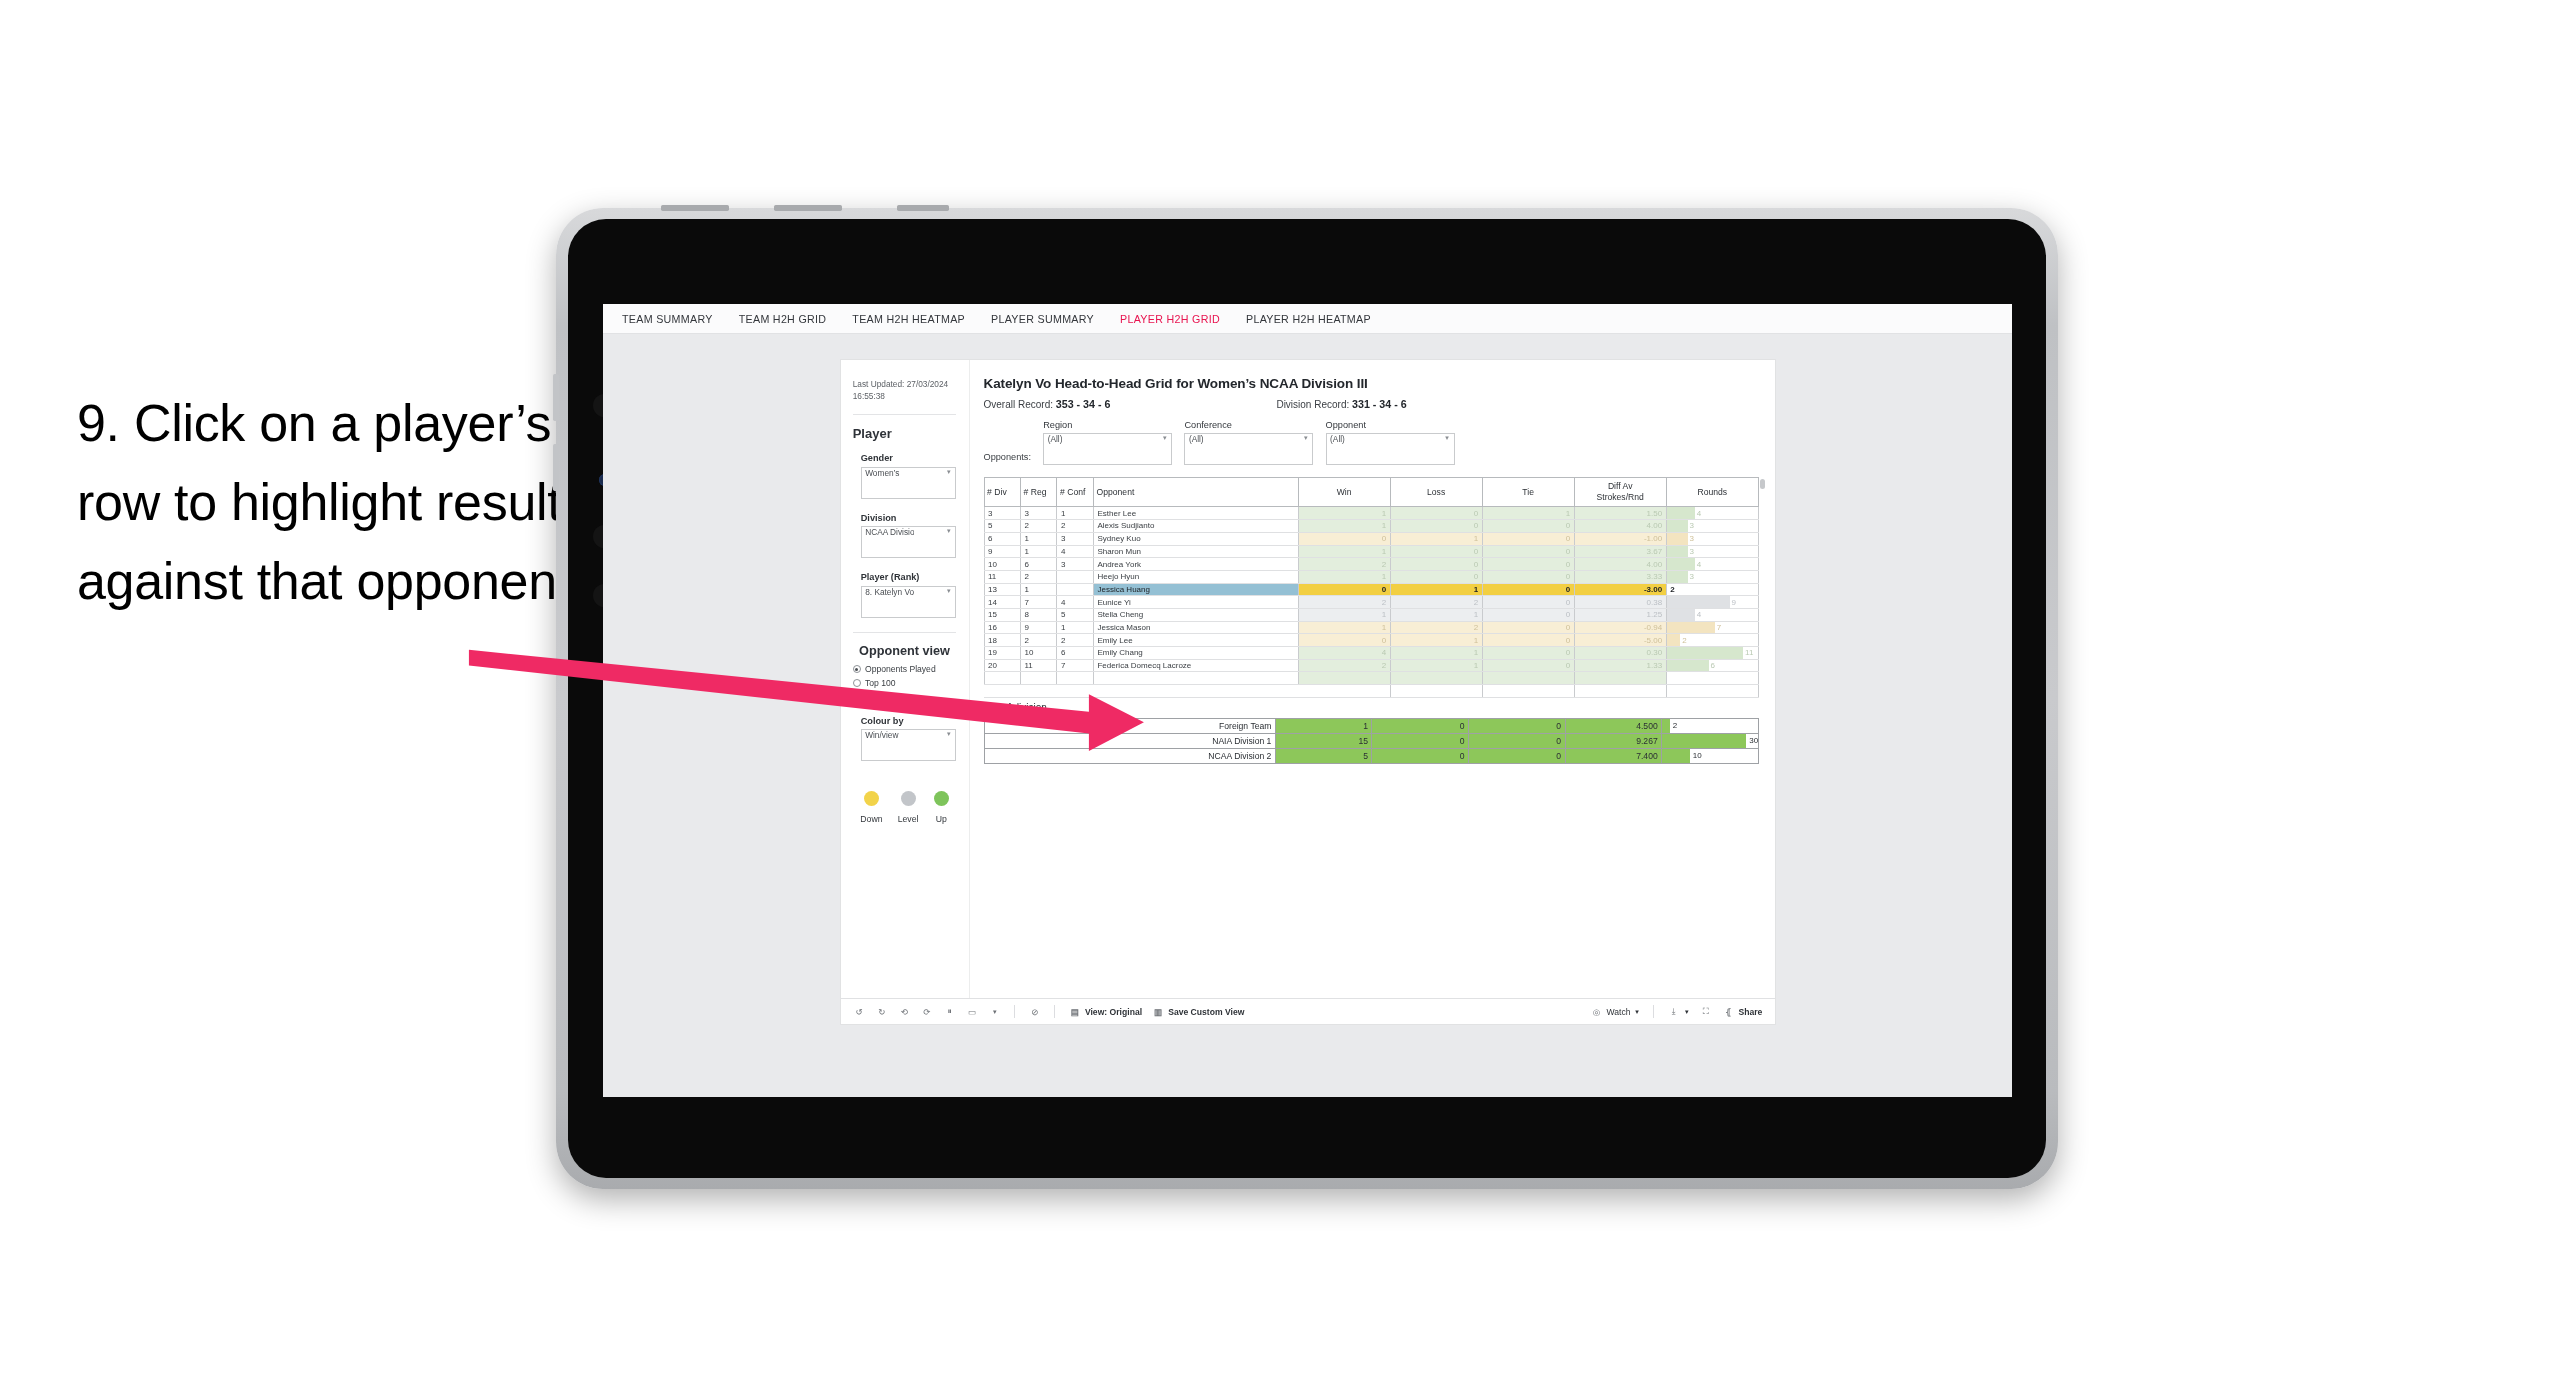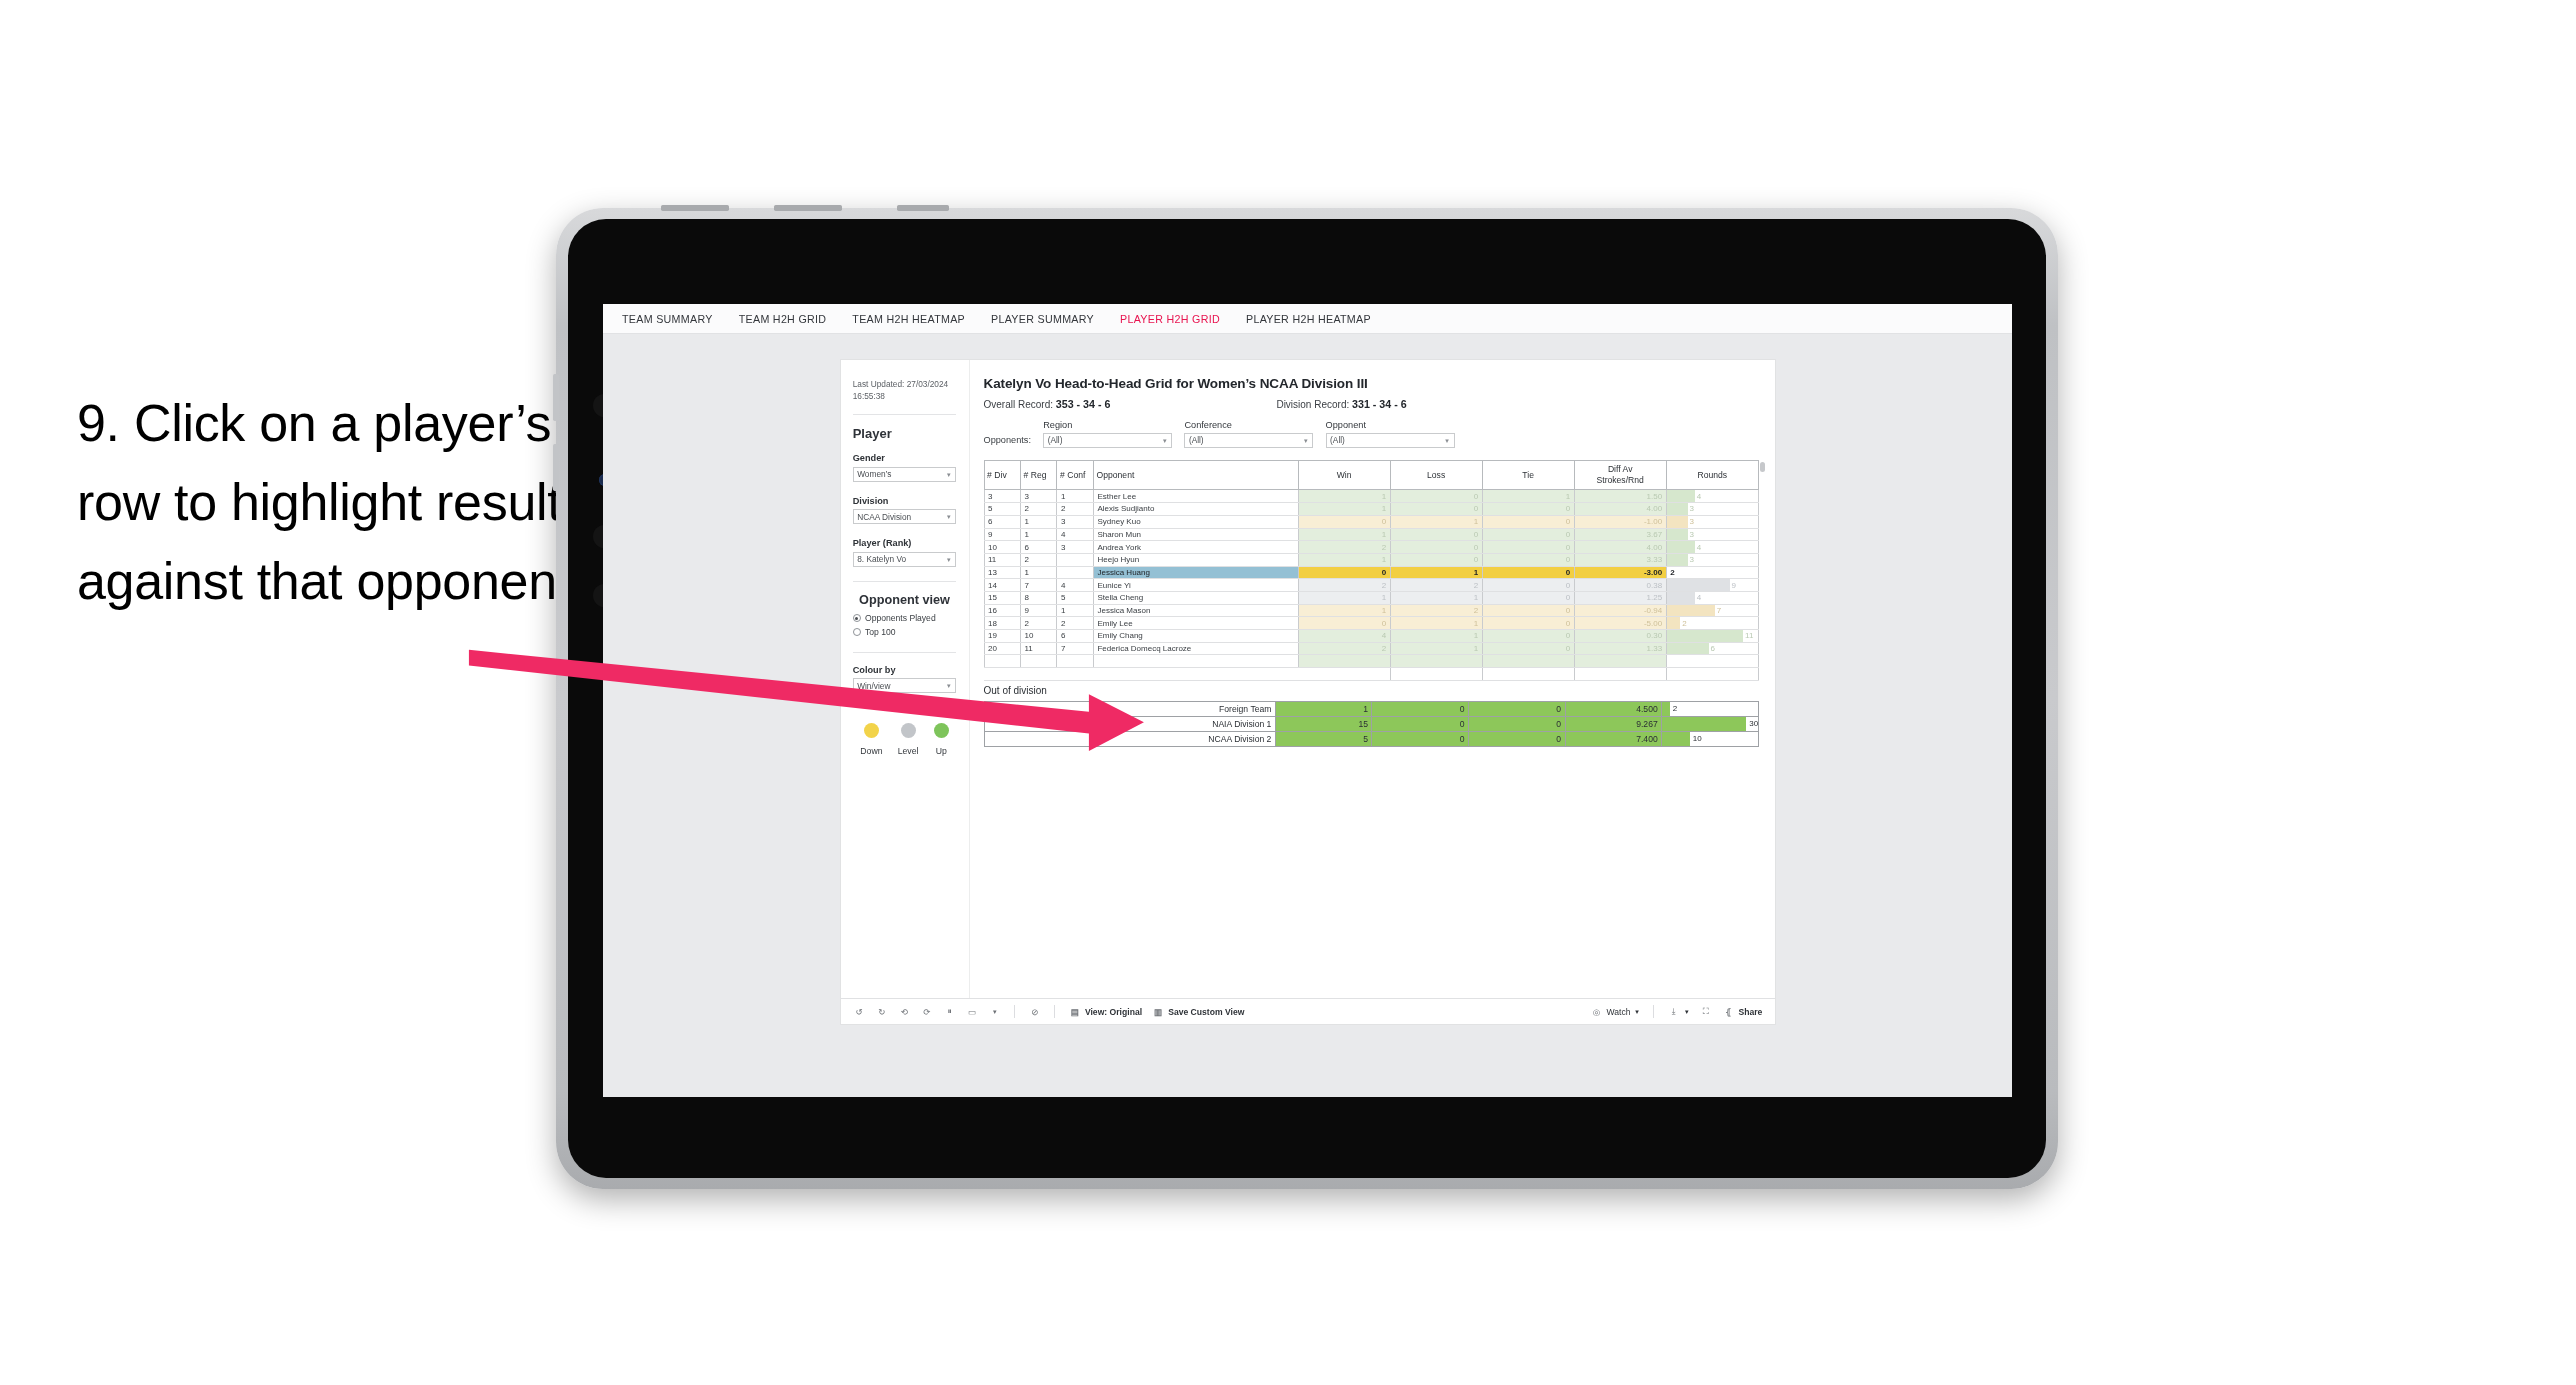--- a/index.html
+++ b/index.html
@@ -81,25 +81,25 @@
   }
   .dash-body { display: flex; flex: 1; min-height: 0; }
 
   
   .sidebar { width: 129px; flex: 0 0 129px; padding: 19px 12.2px 0 12.2px;
              background: #fff; border-right: 0.9px solid #eceded; }
   .lastupd { font-size: 8.3px; color: #5d6166; line-height: 1.42; }
   .hr { height: 0.9px; background: #e3e4e6; margin: 11.4px 0 11.4px 0; }
   .sb-h { font-size: 13px; font-weight: 700; color: #2e3238; margin-bottom: 12.2px; }
   .sb-h.center { text-align: center; font-size: 12.7px; margin-bottom: 6.1px; }
-  .fld { margin-bottom: 14px; }
+  .fld { margin-bottom: 14px; margin-left: 8px; }
   .fld-label { font-size: 9.2px; font-weight: 700; color: #2f3338; margin-bottom: 3.5px; }
   .select {
-    height: 15px; border: 0.9px solid #c9cbcd; background: #fff;
-    display: flex; align-items: center; padding: 0 3.5px;
+    height: 32px; border: 0.9px solid #c9cbcd; background: #fff;
+    display: flex; padding: 0 3.5px;
     font-size: 8.3px; color: #4a4e53; cursor: pointer; gap: 32px;
   }
   .select .v { flex: 1; overflow: hidden; white-space: nowrap; }
   .caret { font-size: 6.1px; color: #8a8e93; }
   .radio-row { display: flex; align-items: center; gap: 4.4px; margin-top: 3.5px; cursor: pointer; }
   .radio { width: 7.9px; height: 7.9px; border-radius: 50%; border: 0.9px solid #8d9196;
            background: #fff; position: relative; flex: 0 0 7.9px; }
   .radio.on::after { content:""; position: absolute; left: 1.6px; top: 1.6px;
                      width: 3.1px; height: 3.1px; border-radius: 50%; background: #4a4e53; }
   .radio-lbl { font-size: 8.6px; color: #3c4045; }

